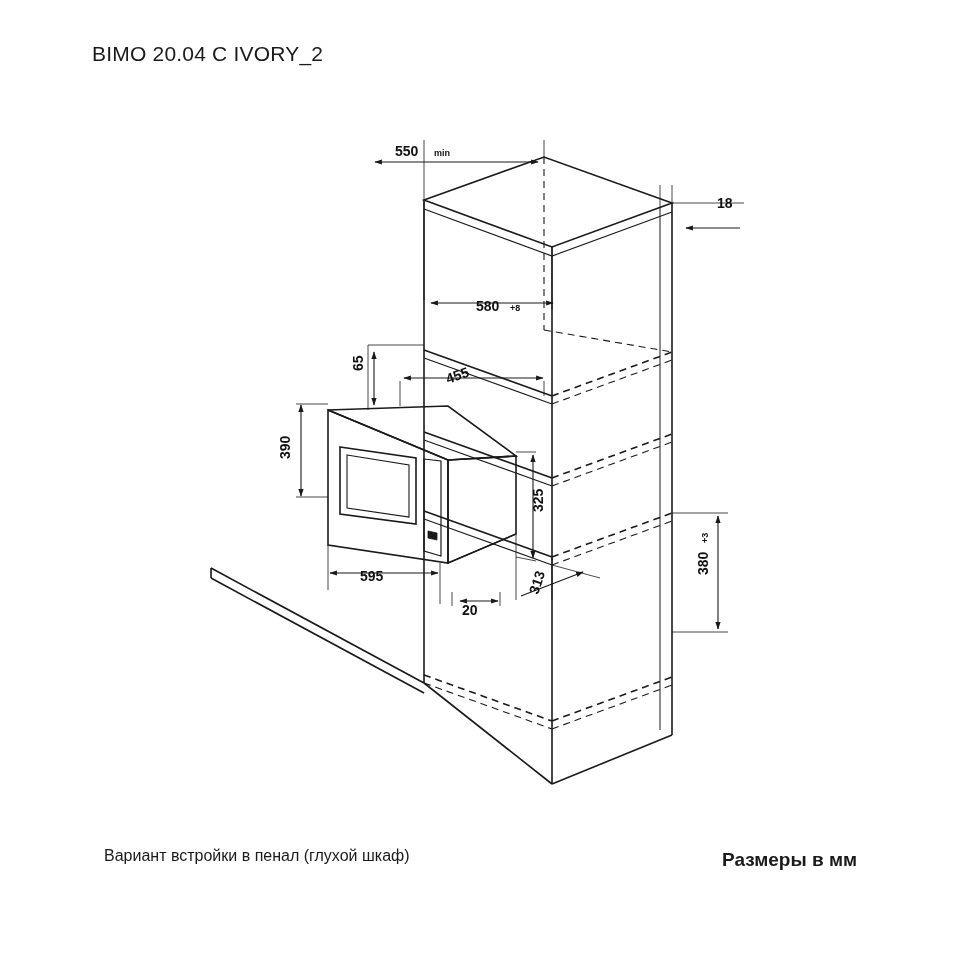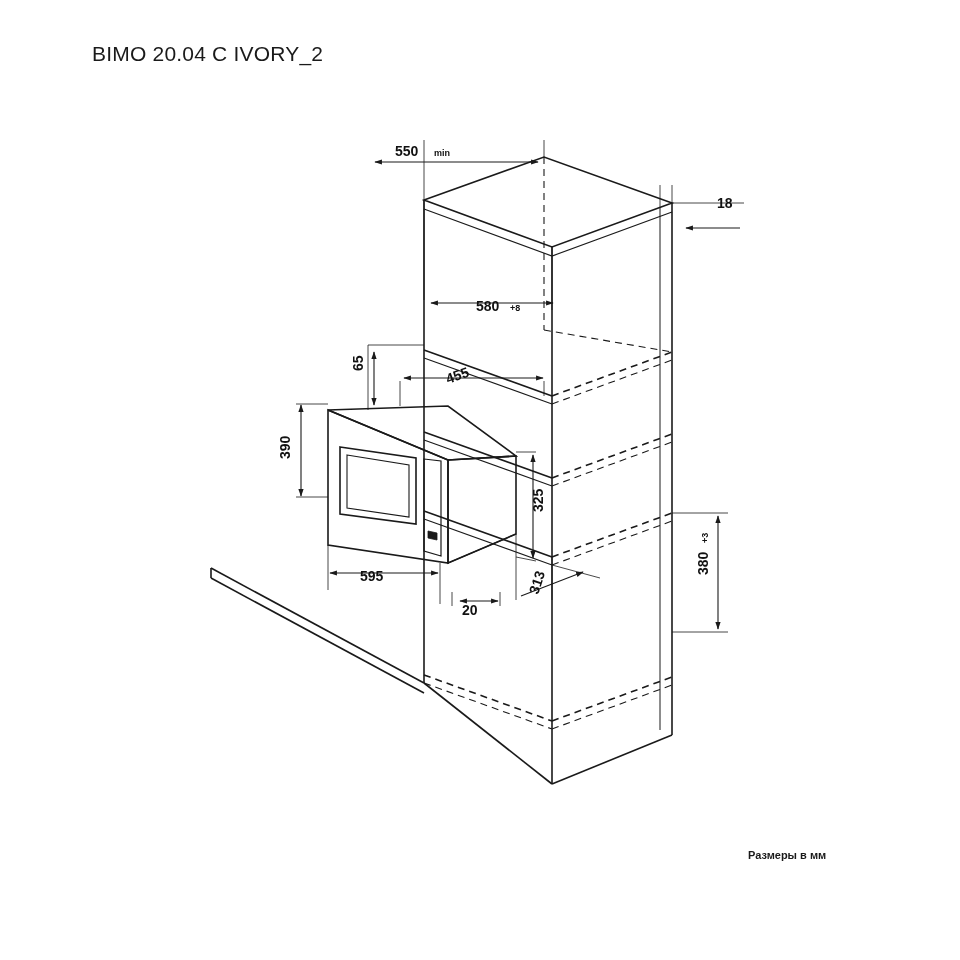--- a/index.html
+++ b/index.html
@@ -34,24 +34,23 @@
     position: absolute;
     left: 104px;
     top: 847px;
     font-size: 16px;
     white-space: nowrap;
   }
   #units {
     position: absolute;
     left: 722px;
     top: 849px;
-    font-size: 11px;
+    font-size: 19px;
     font-weight: bold;
     white-space: nowrap;
-    margin-left: 26px;
   }
   #drawing {
     position: absolute;
     left: 0;
     top: 0;
   }
   .dimtext {
     font-family: "Liberation Sans", sans-serif;
     font-size: 14px;
     font-weight: bold;
@@ -209,15 +208,16 @@
 
       <text class="dimtext" x="462" y="615">20</text>
 
       <text class="dimtext" x="538" y="595" transform="rotate(-72 538 595)">313</text>
 
       <text class="dimtext" x="708" y="575" transform="rotate(-90 708 575)">380</text>
       <text class="dimsub" x="708" y="543" transform="rotate(-90 708 543)">+3</text>
     </g>
   </svg>
 
+  <div id="caption">Вариант встройки в пенал (глухой шкаф)</div>
   <div id="units">Размеры в мм</div>
 
 </div>
 
 </body></html>

